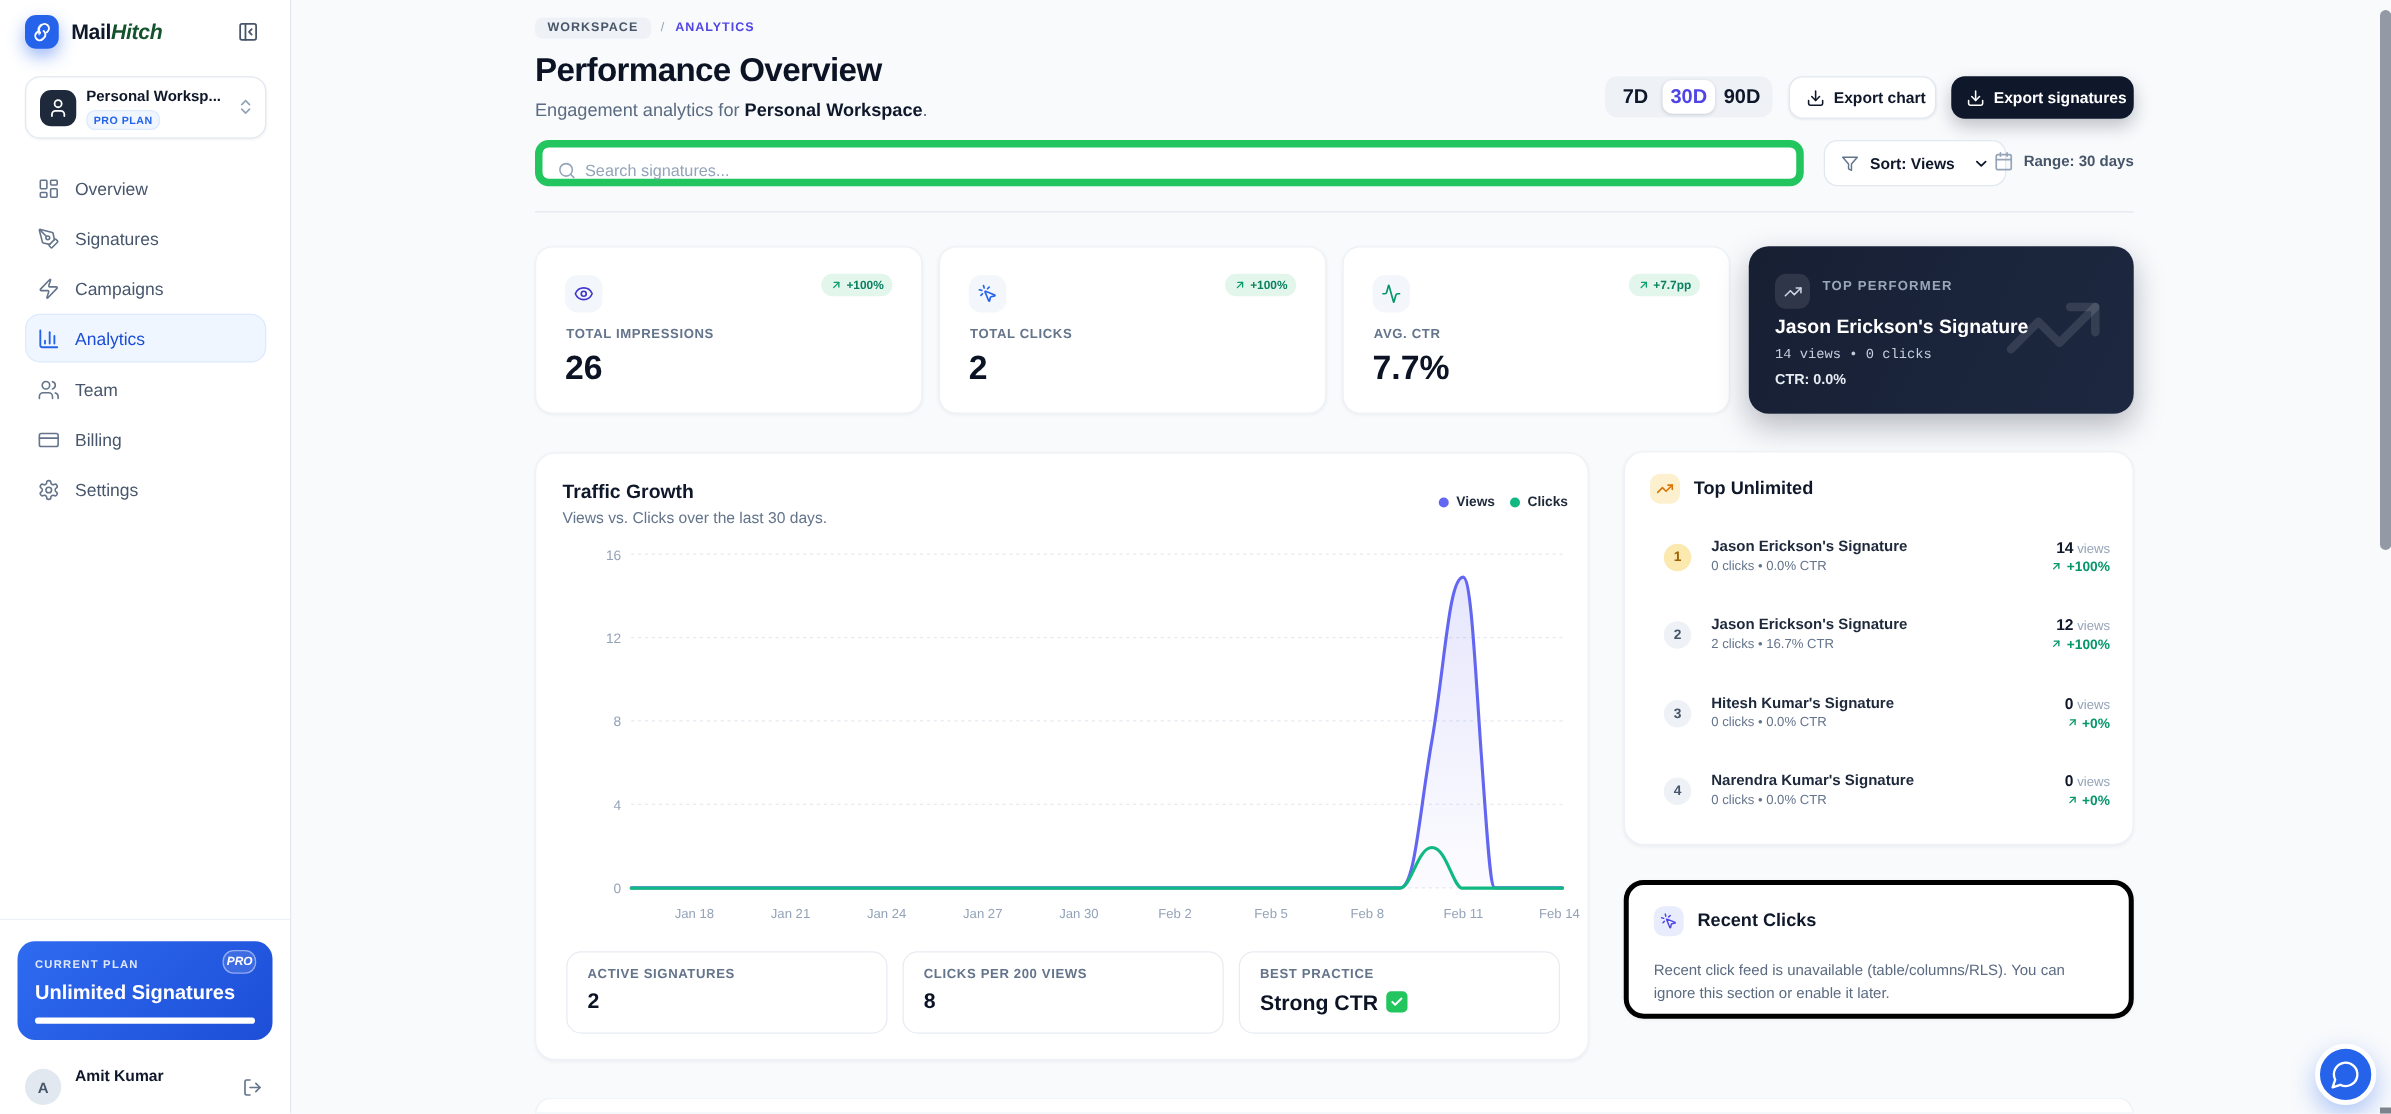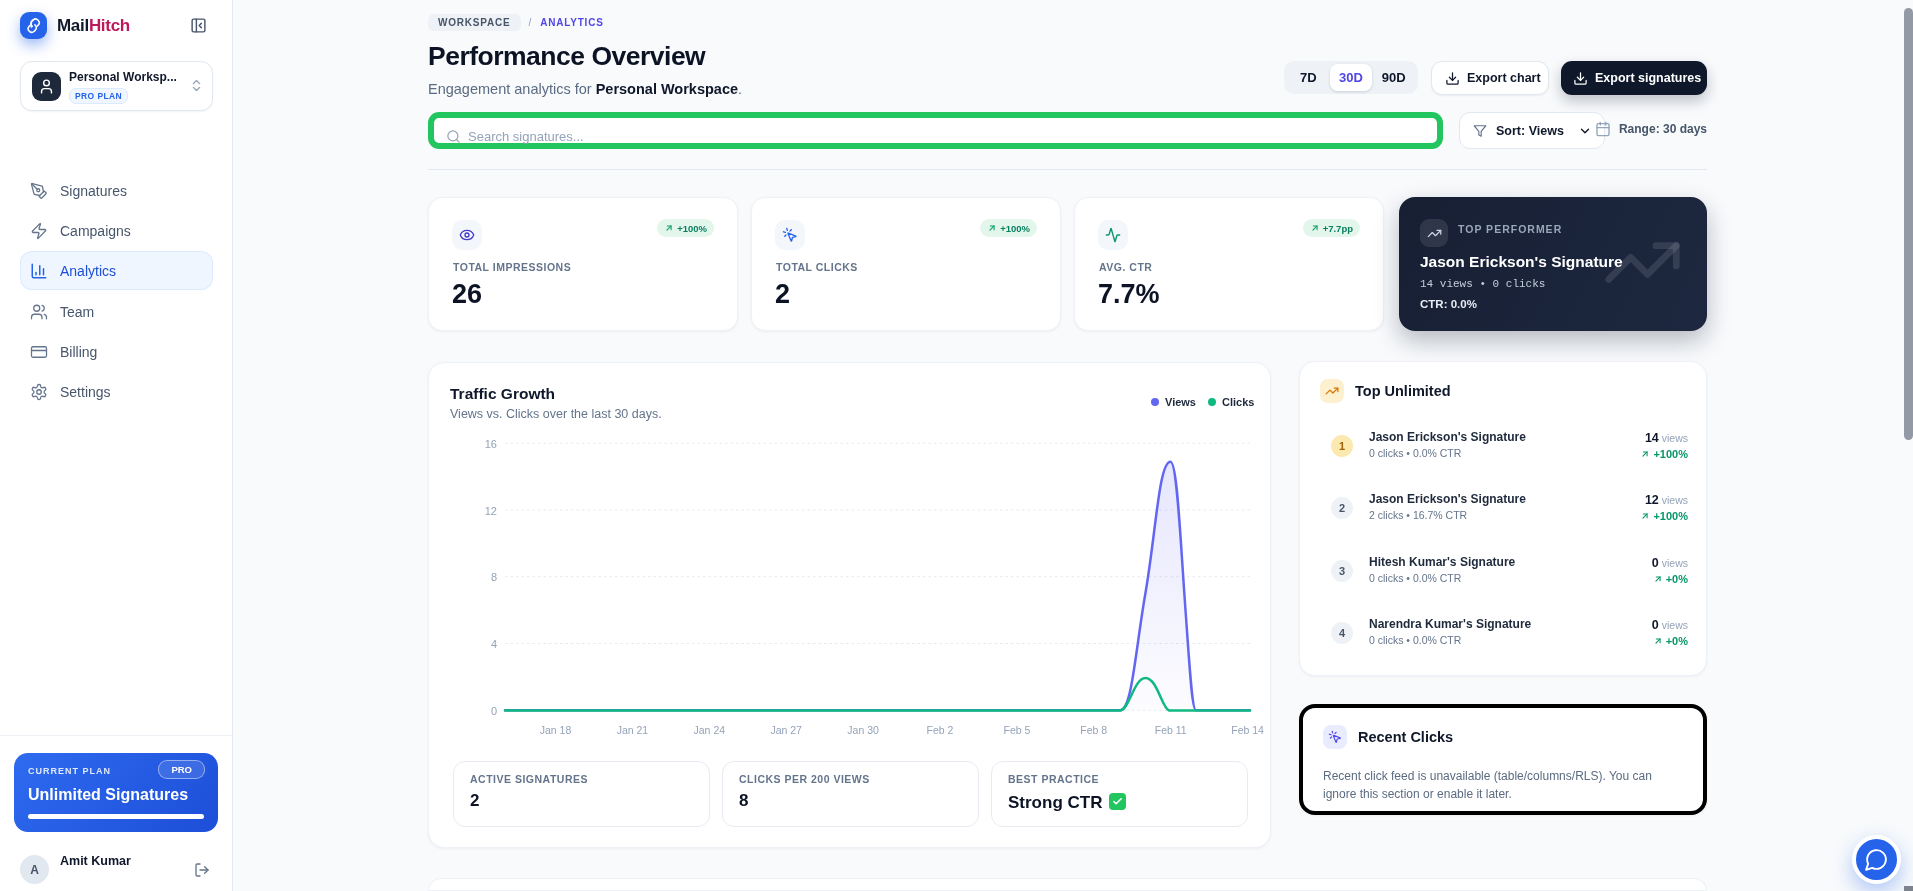--- a/index.html
+++ b/index.html
@@ -4,51 +4,51 @@
 <style>
 * { margin:0; padding:0; box-sizing:border-box; }
 html,body { width:1913px; height:891px; overflow:hidden; }
 body { font-family:"Liberation Sans", sans-serif; background:#f8fafc; color:#0f172a; position:relative; }
 svg { display:block; } .pc svg, .check svg, #crumb svg { display:inline-block; }
 
 #sidebar { position:absolute; left:0; top:0; width:233px; height:891px; background:#ffffff; border-right:1px solid #e2e8f0; }
 #logo-row { position:absolute; left:20px; top:12px; width:193px; height:28px; }
 #logo-badge { position:absolute; left:0; top:0; width:27px; height:27px; border-radius:9px; background:#2563eb; box-shadow:0 6px 14px rgba(37,99,235,.45); }
 #logo-text { position:absolute; left:37px; top:4px; font-size:17px; font-weight:800; letter-spacing:-0.3px; }
-#logo-text .b { color:#be185d; }
+#logo-text .b { color:#14532d;font-style:italic; }
 #collapse { position:absolute; right:6px; top:5px; }
 #ws-card { position:absolute; left:20px; top:61px; width:193px; height:50px; background:#fff; border:1px solid #e2e8f0; border-radius:12px; box-shadow:0 1px 2px rgba(15,23,42,.05); }
 #ws-av { position:absolute; left:11px; top:10px; width:29px; height:29px; border-radius:9px; background:#1e293b; }
 #ws-name { position:absolute; left:48px; top:8px; font-size:12px; font-weight:700; color:#0f172a; }
 #ws-badge { position:absolute; left:48px; top:26px; font-size:8.5px; font-weight:700; color:#2563eb; letter-spacing:0.4px; background:#eff6ff; border:1px solid #dbeafe; border-radius:7px; padding:2px 5px; }
 #ws-chev { position:absolute; right:8px; top:16px; }
 .nav { position:absolute; left:21px; width:191px; height:37px; border-radius:11px; display:flex; align-items:center; padding-left:9px; color:#47566b; font-size:14px; font-weight:500; white-space:nowrap; }
 .nav svg { margin-right:12px; }
 .nav.active { background:#eff6ff; box-shadow:0 0 0 1px #dbeafe; color:#1d4ed8; font-weight:500; }
 #side-bottom { position:absolute; left:0; bottom:0; width:232px; height:156px; border-top:1px solid #eef2f6; }
 #plan-card { position:absolute; left:14px; top:17px; width:204px; height:79px; border-radius:14px; background:linear-gradient(135deg,#2e6bf0 0%,#1d4ed8 100%); color:#fff; }
 #plan-card .l1 { position:absolute; left:14px; top:13px; font-size:9px; font-weight:700; letter-spacing:1px; color:rgba(255,255,255,.85); }
-#plan-card .pro { position:absolute; right:13px; top:7px; font-size:9.5px; font-weight:700; border:1px solid rgba(255,255,255,.45); background:rgba(255,255,255,.12); border-radius:9px; padding:3px 12px; }
+#plan-card .pro { position:absolute; right:13px; top:7px; font-size:9.5px; font-weight:700; border:1px solid rgba(255,255,255,.45); background:rgba(255,255,255,.12); border-radius:9px; padding:3px 2px;font-style:italic; }
 #plan-card .l2 { position:absolute; left:14px; top:33px; font-size:16px; font-weight:700; }
 #plan-card .bar { position:absolute; left:14px; bottom:13px; width:176px; height:5px; border-radius:3px; background:#ffffff; }
 #user-row { position:absolute; left:14px; bottom:0px; width:204px; height:44px; }
 #user-av { position:absolute; left:6px; top:8px; width:29px; height:29px; border-radius:50%; background:#e2e8f0; color:#475569; font-size:12px; font-weight:700; text-align:center; line-height:30px; }
 #user-name { position:absolute; left:46px; top:7px; font-size:12.5px; font-weight:700; color:#0f172a; }
 #user-mail { position:absolute; left:46px; top:24px; font-size:9.5px; color:#94a3b8;margin-top:32px; }
 #logout { position:absolute; right:8px; top:15px; }
 
 #main { position:absolute; left:428px; top:0; width:1279px; height:891px; }
 #crumb { position:absolute; left:0; top:17px; height:16px; font-size:10px; font-weight:700; letter-spacing:0.8px; white-space:nowrap; }
 #crumb .pill { background:#eef2f7; color:#475569; border-radius:6px; padding:3px 10px; }
 #crumb .sep { color:#94a3b8; margin:0 8px; font-weight:400; }
 #crumb .cur { color:#5246e5; }
 #h1 { position:absolute; left:0; top:41px; font-size:26.5px; font-weight:800; letter-spacing:-0.5px; color:#0b1324;text-align:center; }
 #sub { position:absolute; left:0; top:81px; font-size:14.5px; color:#5b6b81; }
 #sub b { color:#0f172a;margin-top:28px; }
-#seg { position:absolute; left:856px; top:61px; width:134px; height:33px; background:#eef2f7; border-radius:10px; display:flex; align-items:center; padding:3px; font-size:13px; font-weight:700; color:#0f172a; }
+#seg { position:absolute; left:856px; top:61px; width:134px; height:33px; background:#eef2f7; border-radius:10px; display:flex; align-items:center; padding:3px; font-size:16px; font-weight:700; color:#0f172a; }
 #seg .opt { flex:1; text-align:center; line-height:27px; border-radius:8px; }
 #seg .on { background:#fff; color:#4f46e5; box-shadow:0 1px 3px rgba(15,23,42,.15); }
 .btn { position:absolute; top:61px; height:34px; border-radius:11px; display:flex; align-items:center; font-size:12.5px; font-weight:700; white-space:nowrap; }
 #btn-chart { left:1003px; width:118px; background:#fff; border:1px solid #e2e8f0; box-shadow:0 1px 2px rgba(15,23,42,.06); padding-left:13px; }
 #btn-sig { left:1133px; width:146px; background:#0f172a; color:#fff; box-shadow:0 6px 14px rgba(15,23,42,.25); padding-left:12px; }
 .btn svg { margin-right:7px; }
 #search { position:absolute; left:0; top:112px; width:1015px; height:37px; background:#fff; border:6px solid #22c55e; border-radius:11px; }
 #search .ph { position:absolute; left:34px; top:11px; font-size:13px; color:#94a3b8; }
 #search svg { position:absolute; left:12px; top:11px; }
 #sort { position:absolute; left:1031px; top:112px; width:146px; height:37px; background:#fff; border:1px solid #e2e8f0; border-radius:11px; display:flex; align-items:center; font-size:12.5px; font-weight:700; color:#0f172a; white-space:nowrap; }
@@ -126,20 +126,26 @@
       </div>
     <div id="ws-name">Personal Worksp...</div>
     <div id="ws-badge">PRO PLAN</div>
     <div id="ws-chev">
         <svg width="15" height="15" viewBox="0 0 24 24" fill="none" stroke="#94a3b8" stroke-width="2.2" stroke-linecap="round" stroke-linejoin="round">
           <path d="m7 15 5 5 5-5"></path>
           <path d="m7 9 5-5 5 5"></path>
         </svg>
       </div>
   </div>
+  <div class="nav" style="top:132px"><svg width="18" height="18" viewBox="0 0 24 24" fill="none" stroke="#64748b" stroke-width="1.7" stroke-linecap="round" stroke-linejoin="round">
+        <rect width="7" height="9" x="3" y="3" rx="1"></rect>
+        <rect width="7" height="5" x="14" y="3" rx="1"></rect>
+        <rect width="7" height="9" x="14" y="12" rx="1"></rect>
+        <rect width="7" height="5" x="3" y="16" rx="1"></rect>
+      </svg> Overview</div>
   <div class="nav" style="top:172px"><svg width="18" height="18" viewBox="0 0 24 24" fill="none" stroke="#64748b" stroke-width="1.7" stroke-linecap="round" stroke-linejoin="round">
         <path d="M15.707 21.293a1 1 0 0 1-1.414 0l-1.586-1.586a1 1 0 0 1 0-1.414l5.586-5.586a1 1 0 0 1 1.414 0l1.586 1.586a1 1 0 0 1 0 1.414z"></path>
         <path d="m18 13-1.375-6.874a1 1 0 0 0-.746-.776L3.235 2.028a1 1 0 0 0-1.207 1.207L5.35 15.879a1 1 0 0 0 .776.746L13 18"></path>
         <path d="m2.3 2.3 7.286 7.286"></path>
         <circle cx="11" cy="11" r="2"></circle>
       </svg> Signatures</div>
   <div class="nav" style="top:212px"><svg width="18" height="18" viewBox="0 0 24 24" fill="none" stroke="#64748b" stroke-width="1.7" stroke-linecap="round" stroke-linejoin="round">
         <path d="M4 14a1 1 0 0 1-.78-1.63l9.9-10.2a.5.5 0 0 1 .86.46l-1.92 6.02A1 1 0 0 0 13 10h7a1 1 0 0 1 .78 1.63l-9.9 10.2a.5.5 0 0 1-.86-.46l1.92-6.02A1 1 0 0 0 11 14z"></path>
       </svg> Campaigns</div>
   <div class="nav active" style="top:252px"><svg width="18" height="18" viewBox="0 0 24 24" fill="none" stroke="#2563eb" stroke-width="2" stroke-linecap="round" stroke-linejoin="round">

